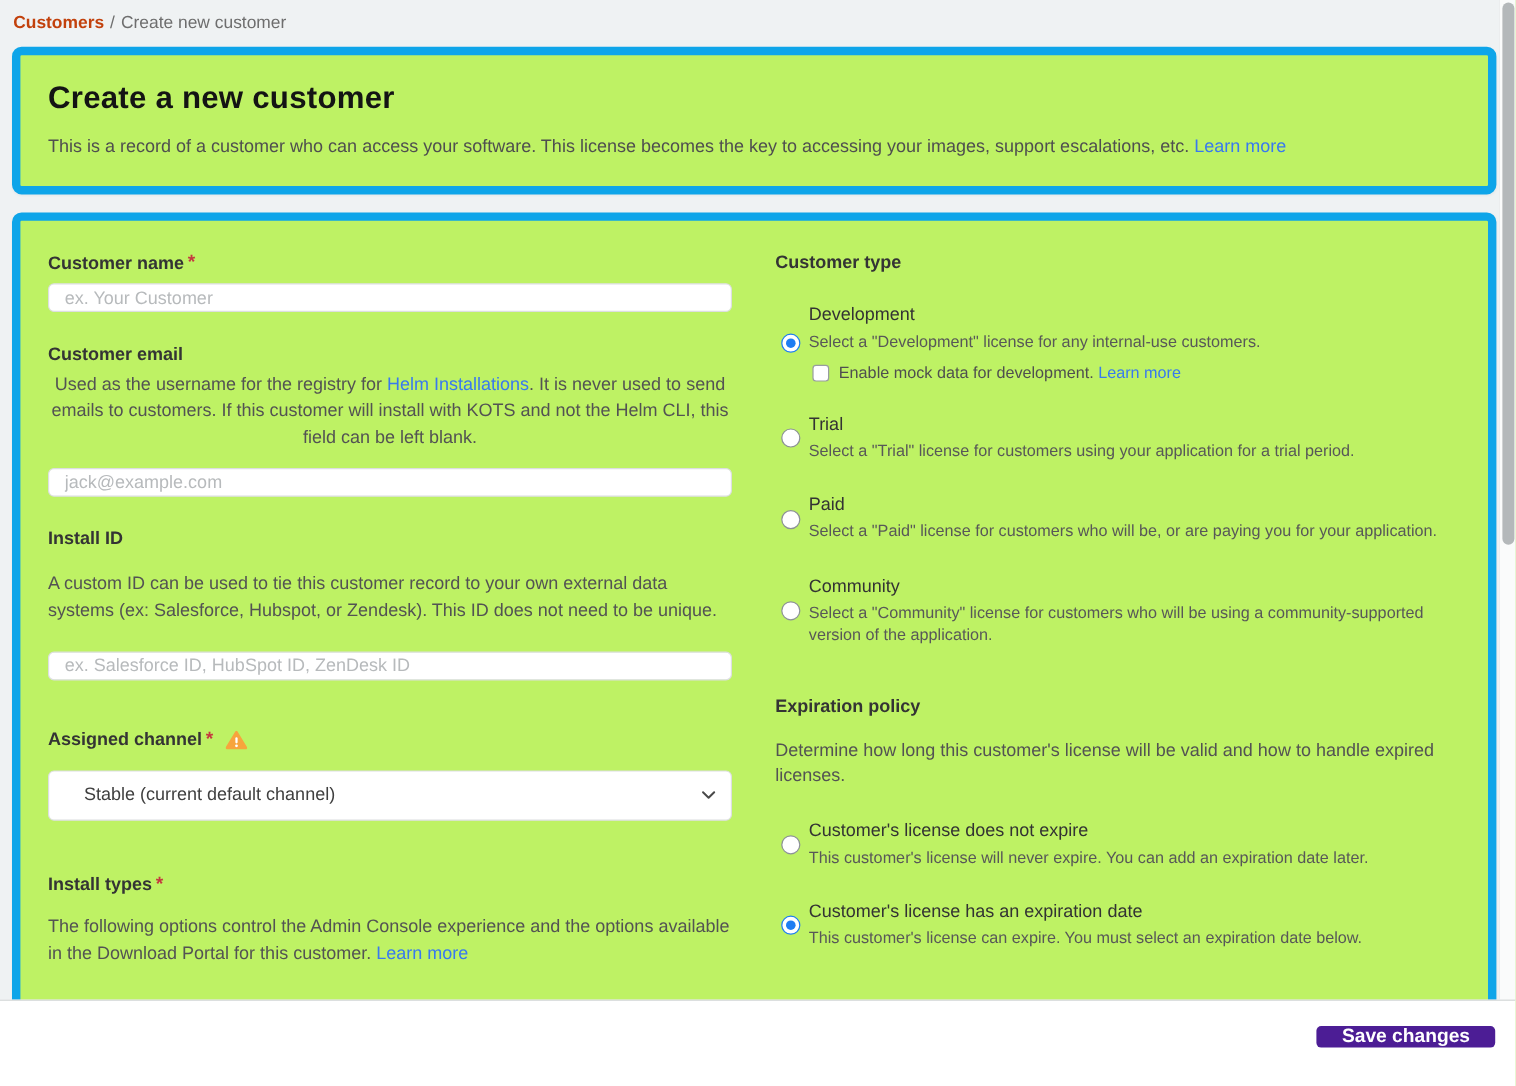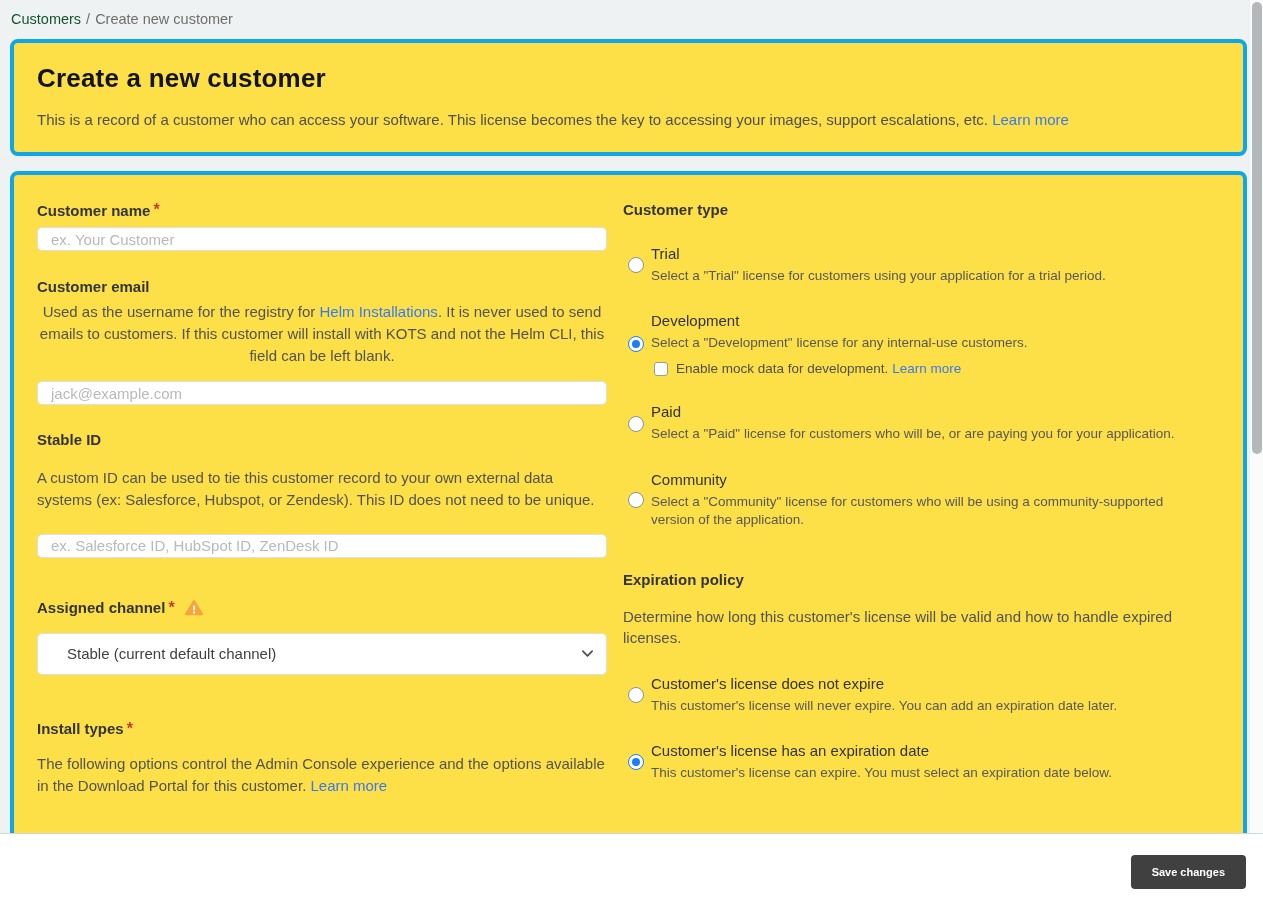--- a/index.html
+++ b/index.html
@@ -8,43 +8,43 @@
     font-family: "Liberation Sans", sans-serif;
     background:#eff2f3;
     position:relative;
     overflow:hidden;
     color:#2e2e2e;
   }
   .page { position:absolute; inset:0; }
 
   
   .breadcrumb { padding:11px 0 0 11px; font-size:14.5px; color:#6e6e6e; }
-  .breadcrumb a { color:#14532d; text-decoration:none; cursor:pointer; }
+  .breadcrumb a { color:#c2410c; text-decoration:none; cursor:pointer;font-weight:bold; }
   .crumb-sep { margin:0 5px; color:#6e6e6e; }
 
   
   .card {
-    background:#fde047;
-    border:4px solid #0ea5e9;
+    background:#bef264;
+    border:7px solid #0ea5e9;
     border-radius:8px;
     box-shadow:0 1px 2px rgba(0,0,0,0.04);
     margin-left:10px;
     margin-right:16px;
   }
   .header-card { margin-top:12px; padding:20px 24px 22px 23px; }
   .header-card h1 { font-size:26px; font-weight:700; color:#141414; letter-spacing:.2px; }
   .header-desc { margin-top:15px; font-size:15px; color:#4f4f4f; line-height:1.4; }
   a.inline-link { color:#3879ef; text-decoration:none; cursor:pointer; }
 
   .main-card {
     margin-top:15px;
     padding:26px 24px 0 23px;
     height:700px;
   }
-  .columns { display:grid; grid-template-columns:570px 570px; column-gap:16px; }
+  .columns { display:grid; grid-template-columns:570px 570px; column-gap:36px; }
 
   
   .field-label { font-size:15px; font-weight:600; color:#343434; }
   .req-star { color:#c5393f; font-weight:600; margin-left:3px; }
   .help-text { font-size:15px; color:#535353; line-height:1.45; }
   input.text-input {
     width:100%; height:24px;
     border:1px solid #dcdee0; border-radius:5px;
     padding:0 13px; font-size:15px; color:#333;
     font-family:"Liberation Sans", sans-serif;
@@ -104,24 +104,24 @@
   .mt42 { margin-top:42px; }
   .mt45 { margin-top:45px; }
 
   
   .footer-bar {
     position:absolute; left:0; right:0; bottom:0; height:72px;
     background:#fff; border-top:1px solid #d4d7d8; z-index:20;
   }
   .save-button {
     position:absolute; right:17px; top:21px;
-    height:34px; padding:0 21px;
-    background:#404040; color:#fff;
+    height:18px; padding:0 21px;
+    background:#4c1d95; color:#fff;
     border:none; border-radius:4px;
-    font-size:11px; font-weight:700;
+    font-size:16px; font-weight:700;
     font-family:"Liberation Sans", sans-serif;
     cursor:pointer;
   }
 
   
   .scrollbar-track {
     position:absolute; right:0; top:0; width:14px; height:833px;
     background:#fafbfb; border-left:1px solid #ebedee; z-index:15;
   }
   .scrollbar-thumb {
@@ -159,21 +159,21 @@
         <input class="text-input mt8" type="text" placeholder="ex. Your Customer" style="">
 
         
         <div class="field-label mt27">Customer email</div>
         <div class="help-text mt6">
           <span>Used as the username for the registry for </span><a class="inline-link">Helm Installations</a><span>. It is never used to send emails to customers. If this customer will install with KOTS and not the Helm CLI, this field can be left blank.</span>
         </div>
         <input class="text-input mt15" type="text" placeholder="jack@example.com" style="">
 
         
-        <div class="field-label mt26">Stable ID</div>
+        <div class="field-label mt26">Install ID</div>
         <div class="help-text mt19">A custom ID can be used to tie this customer record to your own external data systems (ex: Salesforce, Hubspot, or Zendesk). This ID does not need to be unique.</div>
         <input class="text-input mt23" type="text" placeholder="ex. Salesforce ID, HubSpot ID, ZenDesk ID" style="">
 
         
         <div class="label-row mt41">
           <span class="field-label">Assigned channel</span>
           <span class="req-star">*</span>
           <svg class="warning-icon" viewBox="0 0 24 22">
             <path d="M12 1.5 L23 19.5 H1 Z" fill="#F7A43D" stroke="#F7A43D" stroke-width="3" stroke-linejoin="round"></path>
             <rect x="10.8" y="7.5" width="2.6" height="7" rx="1.3" fill="#fff"></rect>
@@ -196,47 +196,47 @@
         </div>
         <div class="help-text mt15">
           <span>The following options control the Admin Console experience and the options available in the Download Portal for this customer.</span>
           <a class="inline-link">Learn more</a>
         </div>
       </div>
 
       <div class="col-right">
 
         <div class="section-label">Customer type</div>
-
-        <div class="option-row">
-          <div class="radio" role="radio" aria-checked="false"></div>
-          <div class="option-text">
-            <div class="option-title">Trial</div>
-            <div class="option-desc">Select a "Trial" license for customers using your application for a trial period.</div>
-          </div>
-        </div>
 
         <div class="option-row">
           <div class="radio selected" role="radio" aria-checked="true"></div>
           <div class="option-text">
             <div class="option-title">Development</div>
             <div class="option-desc">Select a "Development" license for any internal-use customers.</div>
             <div class="checkbox-row">
               <div class="checkbox" role="checkbox" aria-checked="false"></div>
               <span class="checkbox-label">
                 <span>Enable mock data for development.</span>
                 <a class="inline-link">Learn more</a>
               </span>
             </div>
           </div>
         </div>
 
         <div class="option-row">
           <div class="radio" role="radio" aria-checked="false"></div>
           <div class="option-text">
+            <div class="option-title">Trial</div>
+            <div class="option-desc">Select a "Trial" license for customers using your application for a trial period.</div>
+          </div>
+        </div>
+
+        <div class="option-row">
+          <div class="radio" role="radio" aria-checked="false"></div>
+          <div class="option-text">
             <div class="option-title">Paid</div>
             <div class="option-desc">Select a "Paid" license for customers who will be, or are paying you for your application.</div>
           </div>
         </div>
 
         <div class="option-row">
           <div class="radio" role="radio" aria-checked="false"></div>
           <div class="option-text">
             <div class="option-title">Community</div>
             <div class="option-desc">Select a "Community" license for customers who will be using a community-supported version of the application.</div>

